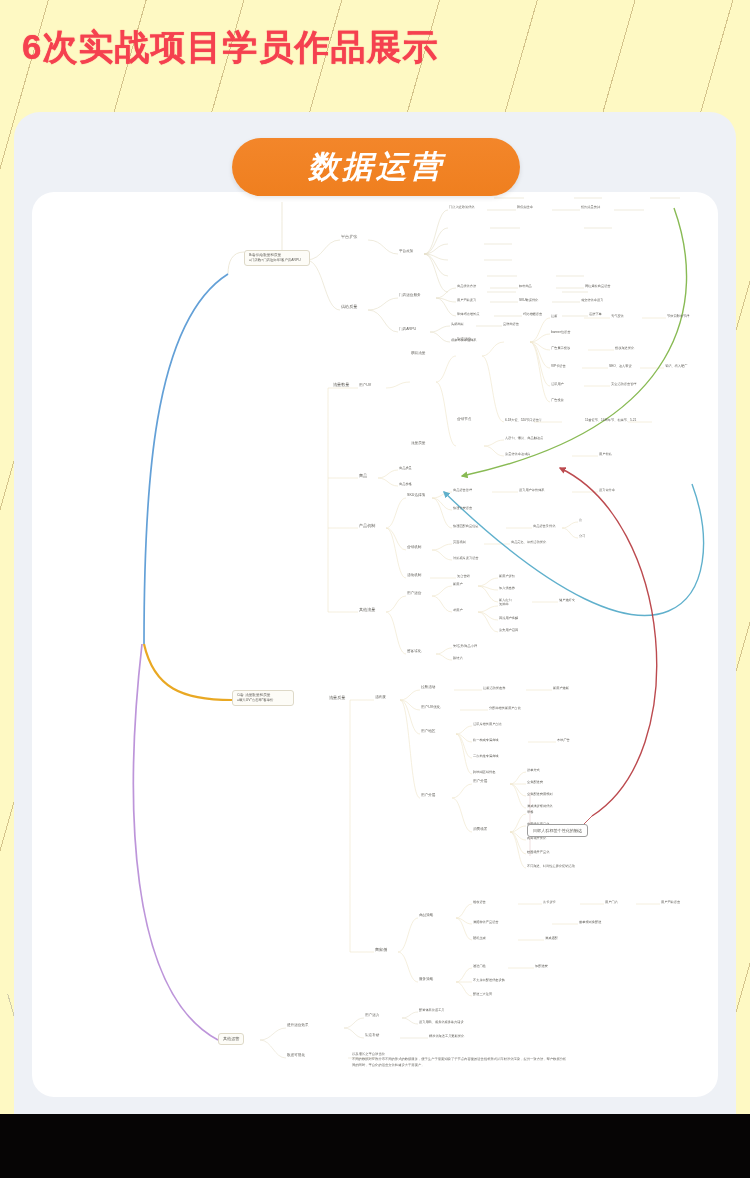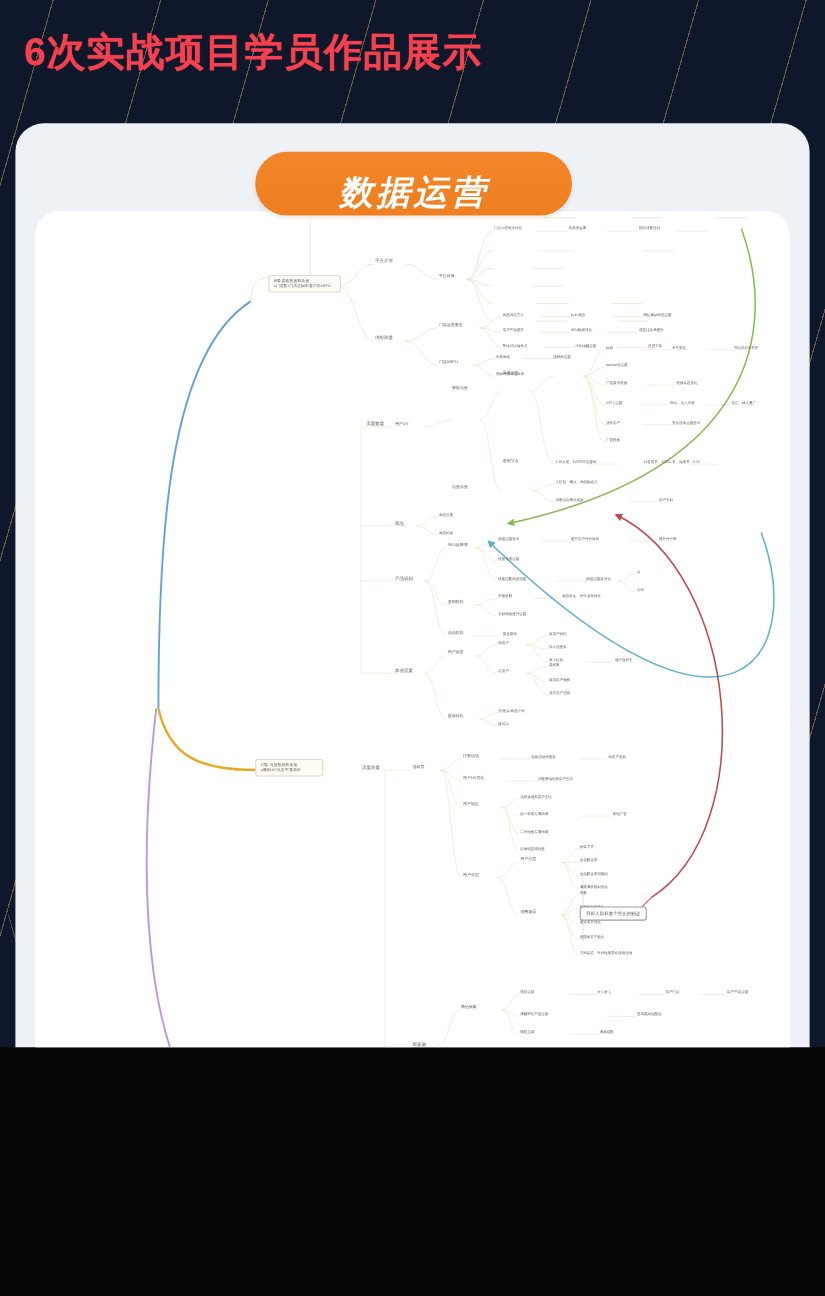--- a/index.html
+++ b/index.html
@@ -4,22 +4,22 @@
 <style>
   * { box-sizing: border-box; margin: 0; padding: 0; }
   html, body {
     width: 750px; height: 1178px;
     background: #060505;
     font-family: "Liberation Sans", "DejaVu Sans", sans-serif;
     overflow: hidden;
   }
   #page {
     position: relative;
-    width: 750px; height: 952px;
-    background: #0f172a;
+    width: 750px; height: 1114px;
+    background: #fef9c3;
     overflow: hidden;
   }
   
   #bg-pattern {
     position: absolute; inset: 0;
     background-image:
       repeating-linear-gradient(106deg,
         rgba(0,0,0,0) 0px, rgba(0,0,0,0) 46px,
         rgba(176,150,92,0.55) 46px, rgba(176,150,92,0.55) 47px,
         rgba(0,0,0,0) 47px, rgba(0,0,0,0) 94px);
@@ -61,21 +61,21 @@
     border-radius: 22px;
     overflow: hidden;
   }
   
   #topic-badge {
     position: absolute;
     left: 232px; top: 138px;
     width: 288px; height: 58px;
     background: linear-gradient(180deg,#f3862a 0%, #ef7f1f 100%);
     border-radius: 29px;
-    display: flex; align-items: flex-end; justify-content: center;
+    display: flex; align-items: center; justify-content: center;
     box-shadow: 0 2px 5px rgba(0,0,0,0.10);
     z-index: 40;
     font-family: Liberation Serif, serif;
   }
   #topic-badge span {
     color: #ffffff;
     font-size: 31px; font-weight: bold;
     letter-spacing: 3px;
     font-style: italic;
   }

